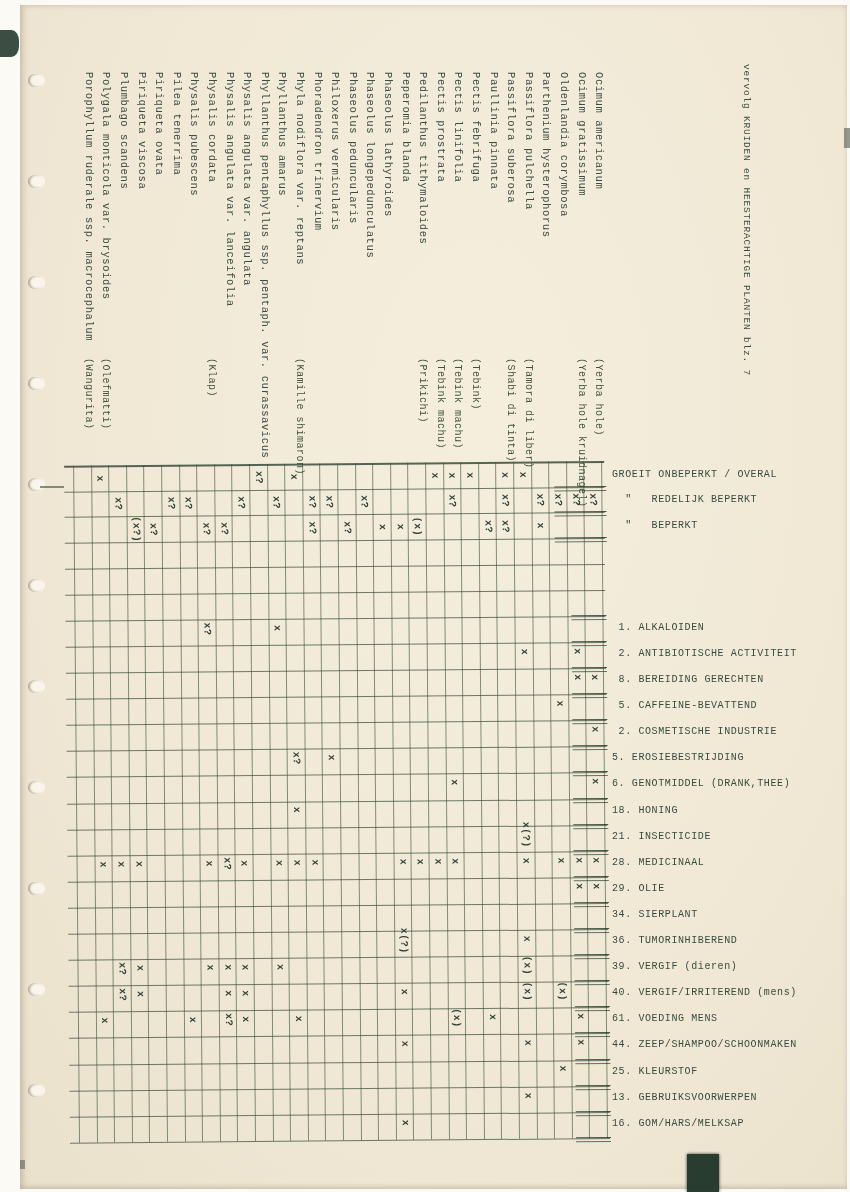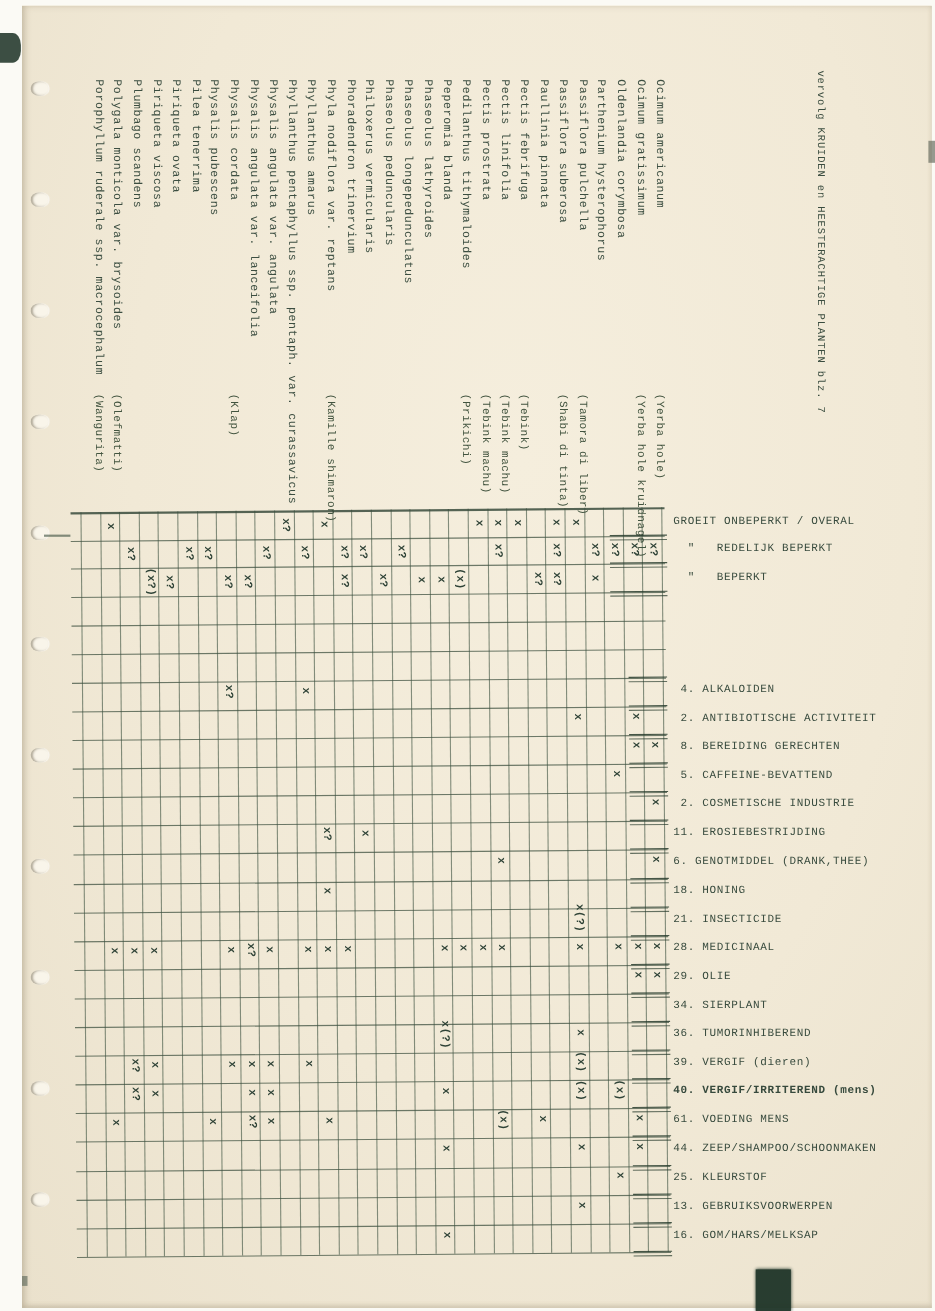--- a/index.html
+++ b/index.html
@@ -274,35 +274,35 @@
       <div class="mark" style="left: 532.8px; top: 1039.3px;">x</div>
       <div class="mark" style="left: 585.6px; top: 1039.3px;">x</div>
       <div class="mark" style="left: 568px; top: 1065.4px;">x</div>
       <div class="mark" style="left: 532.8px; top: 1091.5px;">x</div>
       <div class="mark" style="left: 409.6px; top: 1117.6px;">x</div>
     </div>
   <div id="labels">
       <div class="rowlabel" style="left: 612px; top: 468.7px;">GROEIT ONBEPERKT / OVERAL</div>
       <div class="rowlabel" style="left: 612px; top: 494.2px;">  "   REDELIJK BEPERKT</div>
       <div class="rowlabel" style="left: 612px; top: 519.7px;">  "   BEPERKT</div>
-      <div class="rowlabel" style="left: 612px; top: 621.8px;"> 4. ALKALOIDEN</div>
+      <div class="rowlabel" style="left: 612px; top: 621.8px;"> 1. ALKALOIDEN</div>
       <div class="rowlabel" style="left: 612px; top: 647.9px;"> 2. ANTIBIOTISCHE ACTIVITEIT</div>
       <div class="rowlabel" style="left: 612px; top: 674px;"> 8. BEREIDING GERECHTEN</div>
       <div class="rowlabel" style="left: 612px; top: 700.1px;"> 5. CAFFEINE-BEVATTEND</div>
       <div class="rowlabel" style="left: 612px; top: 726.2px;"> 2. COSMETISCHE INDUSTRIE</div>
-      <div class="rowlabel" style="left: 612px; top: 752.3px;">11. EROSIEBESTRIJDING</div>
+      <div class="rowlabel" style="left: 612px; top: 752.3px;">5. EROSIEBESTRIJDING</div>
       <div class="rowlabel" style="left: 612px; top: 778.4px;">6. GENOTMIDDEL (DRANK,THEE)</div>
       <div class="rowlabel" style="left: 612px; top: 804.5px;">18. HONING</div>
       <div class="rowlabel" style="left: 612px; top: 830.6px;">21. INSECTICIDE</div>
       <div class="rowlabel" style="left: 612px; top: 856.7px;">28. MEDICINAAL</div>
       <div class="rowlabel" style="left: 612px; top: 882.8px;">29. OLIE</div>
       <div class="rowlabel" style="left: 612px; top: 908.9px;">34. SIERPLANT</div>
       <div class="rowlabel" style="left: 612px; top: 935px;">36. TUMORINHIBEREND</div>
       <div class="rowlabel" style="left: 612px; top: 961.1px;">39. VERGIF (dieren)</div>
-      <div class="rowlabel" style="left: 612px; top: 987.2px; font-weight: bold;">40. VERGIF/IRRITEREND (mens)</div>
+      <div class="rowlabel" style="left: 612px; top: 987.2px;">40. VERGIF/IRRITEREND (mens)</div>
       <div class="rowlabel" style="left: 612px; top: 1013.3px;">61. VOEDING MENS</div>
       <div class="rowlabel" style="left: 612px; top: 1039.4px;">44. ZEEP/SHAMPOO/SCHOONMAKEN</div>
       <div class="rowlabel" style="left: 612px; top: 1065.5px;">25. KLEURSTOF</div>
       <div class="rowlabel" style="left: 612px; top: 1091.6px;">13. GEBRUIKSVOORWERPEN</div>
       <div class="rowlabel" style="left: 612px; top: 1117.7px;">16. GOM/HARS/MELKSAP</div>
     </div>
   <div class="artifact" id="blob-tl"></div>
   <div class="artifact" id="stamp-br"></div>
   <div class="artifact" id="nick-r"></div>
   <div class="artifact" id="speck-bl"></div>

